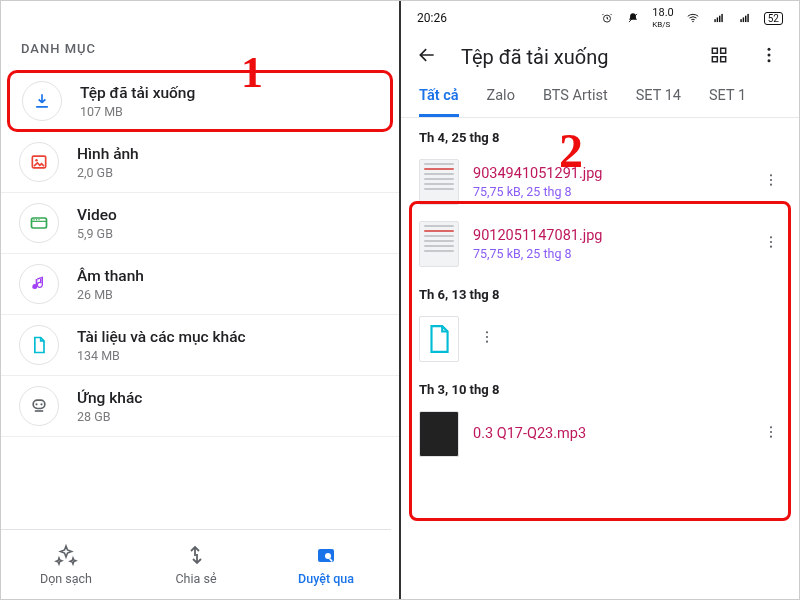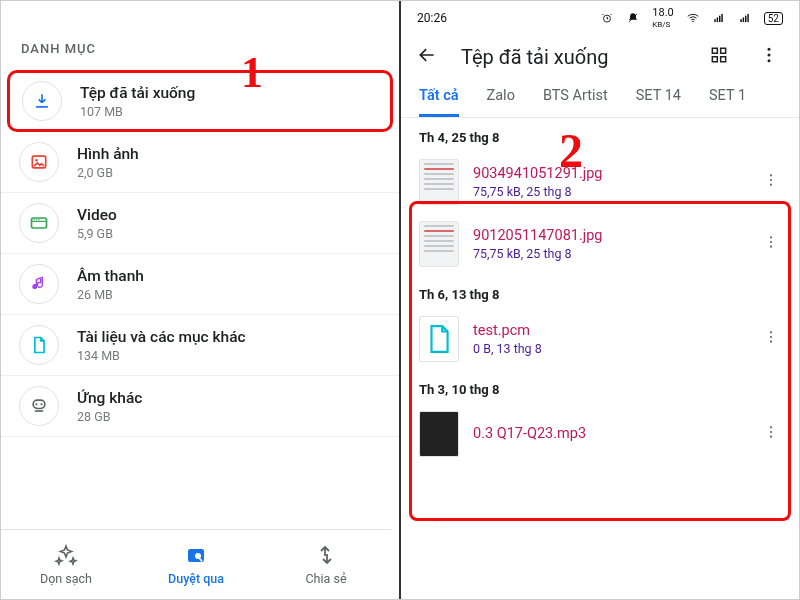--- a/index.html
+++ b/index.html
@@ -97,21 +97,21 @@
     width:40px; height:46px; background:#f1f3f4; border:1px solid #e0e2e5;
     border-radius:2px; position:relative; overflow:hidden; flex-shrink:0;
   }
   .thumb .line { height:2px; background:#c6c9cc; margin:3px 4px; border-radius:1px; }
   .thumb .line.r { background:#d66; }
   .thumb.doc { background:#fff; display:flex; align-items:center; justify-content:center; }
   .thumb.doc svg { width:26px; height:30px; }
   .thumb.dark { background:#222; }
   .ftext { flex:1; }
   .ftext .fn { font-size:14.5px; color:#be185d; }
-  .ftext .fs { font-size:12.5px; color:#4c1d95; margin-top:2px; }
+  .ftext .fs { font-size:12.5px; color:#8b5cf6; margin-top:2px; }
   .more { padding:6px; cursor:pointer; }
   .more svg { width:16px; height:16px; }
 
   .red-box-right {
     position:absolute; border:3px solid #ee0d0d; border-radius:8px;
     left:8px; right:8px; top:200px; height:320px;
     pointer-events:none;
   }
 </style>
 </head>
@@ -200,34 +200,34 @@
     </div>
         </div>
       </div>
 
     <div class="bottom-nav">
       <div class="bn-item">
         <svg viewBox="0 0 24 24">
             <path fill="none" stroke="#5f6368" stroke-width="1.6" d="M12 3l1.5 4 4 1.5-4 1.5L12 14l-1.5-4-4-1.5 4-1.5L12 3zM5 15l.8 2 2 .8-2 .8L5 21l-.8-2-2-.8 2-.8L5 15zM19 15l.8 2 2 .8-2 .8L19 21l-.8-2-2-.8 2-.8L19 15z"></path>
           </svg>
         <span class="bn-label">Dọn sạch</span>
+      </div>
+      <div class="bn-item">
+        <svg viewBox="0 0 24 24">
+            <path fill="none" stroke="#5f6368" stroke-width="1.8" d="M7 8l4-4 4 4M11 4v9M17 16l-4 4-4-4M13 20v-9"></path>
+          </svg>
+        <span class="bn-label">Chia sẻ</span>
       </div>
       <div class="bn-item active">
         <svg viewBox="0 0 24 24">
             <rect x="4" y="6" width="16" height="13" rx="2" fill="#1a73e8"></rect>
             <circle cx="14" cy="13" r="3" fill="#fff"></circle>
             <rect x="16" y="15" width="4" height="1.6" rx="0.8" fill="#fff" transform="rotate(45 16 15)"></rect>
           </svg>
         <span class="bn-label">Duyệt qua</span>
-      </div>
-      <div class="bn-item">
-        <svg viewBox="0 0 24 24">
-            <path fill="none" stroke="#5f6368" stroke-width="1.8" d="M7 8l4-4 4 4M11 4v9M17 16l-4 4-4-4M13 20v-9"></path>
-          </svg>
-        <span class="bn-label">Chia sẻ</span>
       </div>
     </div>
 
     <div class="anno" style="left:240px; top:46px; font-size:44px;">1</div>
   </div>
 
   <div class="pane">
     <div class="status-bar">
       <span>20:26</span>
       <div class="status-right">
@@ -336,24 +336,20 @@
             </svg></div>
         </div>
         <div class="date-hdr">Th 6, 13 thg 8</div>
         <div class="file-row">
           <div class="thumb doc">
             <svg viewBox="0 0 24 28">
               <path d="M5 2h10l5 5v19H5z" fill="none" stroke="#00bcd4" stroke-width="2"></path>
               <path d="M15 2v5h5" fill="none" stroke="#00bcd4" stroke-width="2"></path>
             </svg>
           </div>
-      <div class="ftext">
-        <div class="fn">test.pcm</div>
-        <div class="fs">0 B, 13 thg 8</div>
-      </div>
       <div class="more"><svg viewBox="0 0 24 24">
               <circle cx="12" cy="5" r="1.6" fill="#5f6368"></circle>
               <circle cx="12" cy="12" r="1.6" fill="#5f6368"></circle>
               <circle cx="12" cy="19" r="1.6" fill="#5f6368"></circle>
             </svg></div>
         </div>
         <div class="date-hdr">Th 3, 10 thg 8</div>
         <div class="file-row">
           <div class="thumb dark"></div>
       <div class="ftext">

